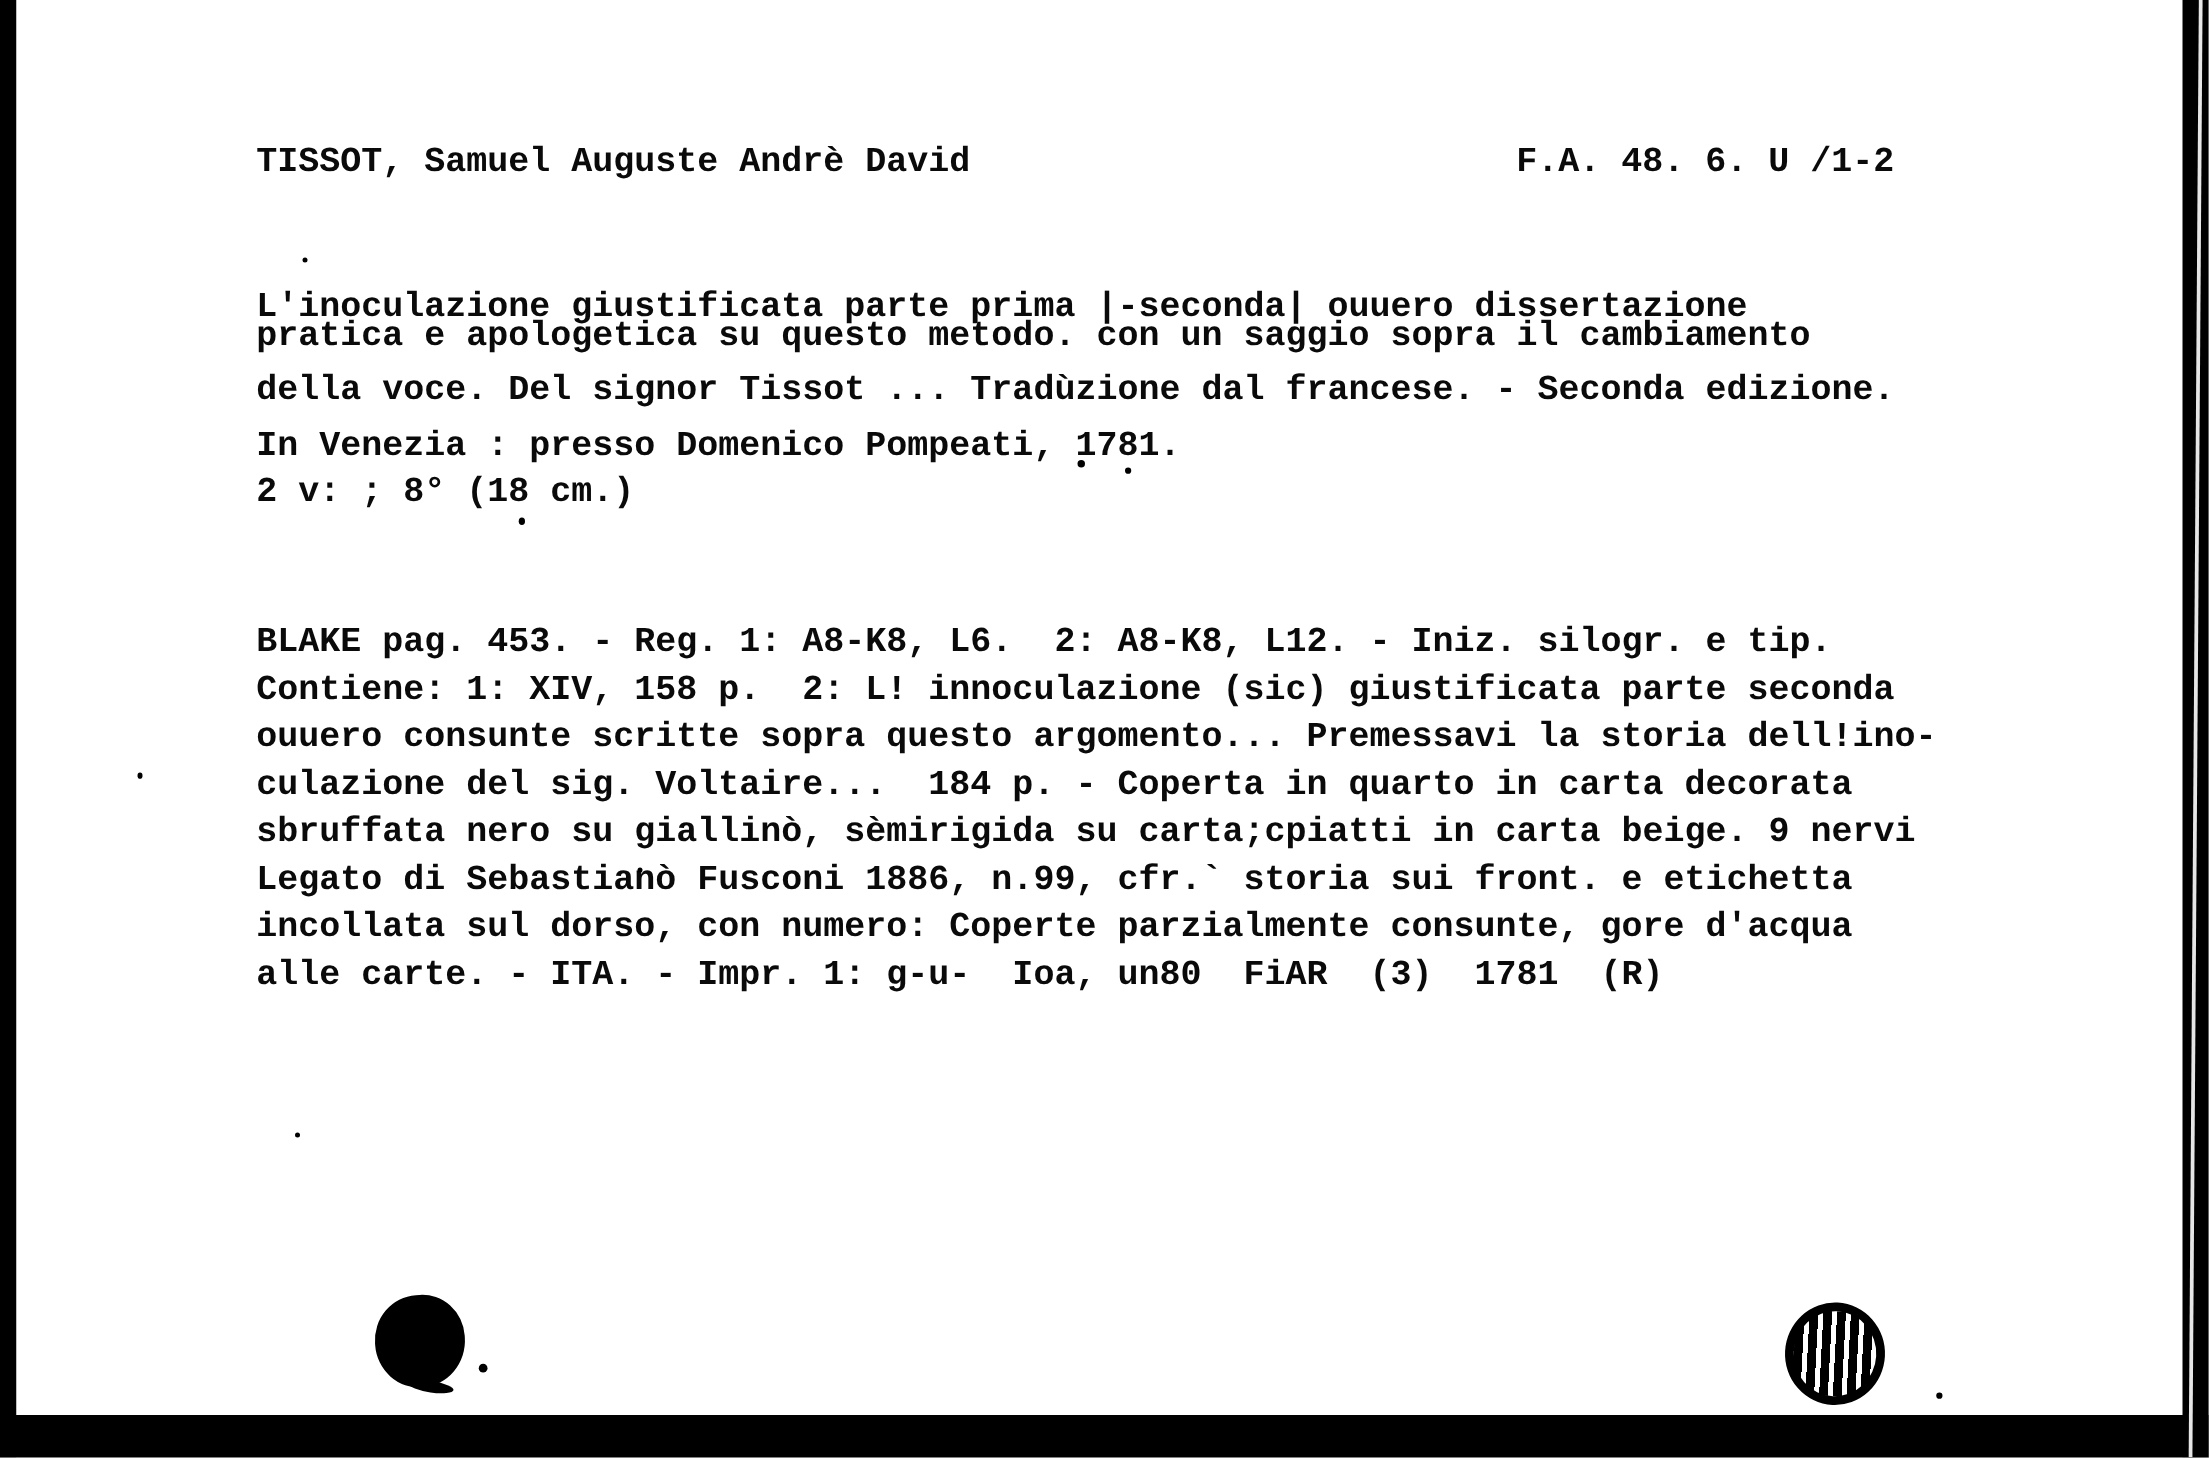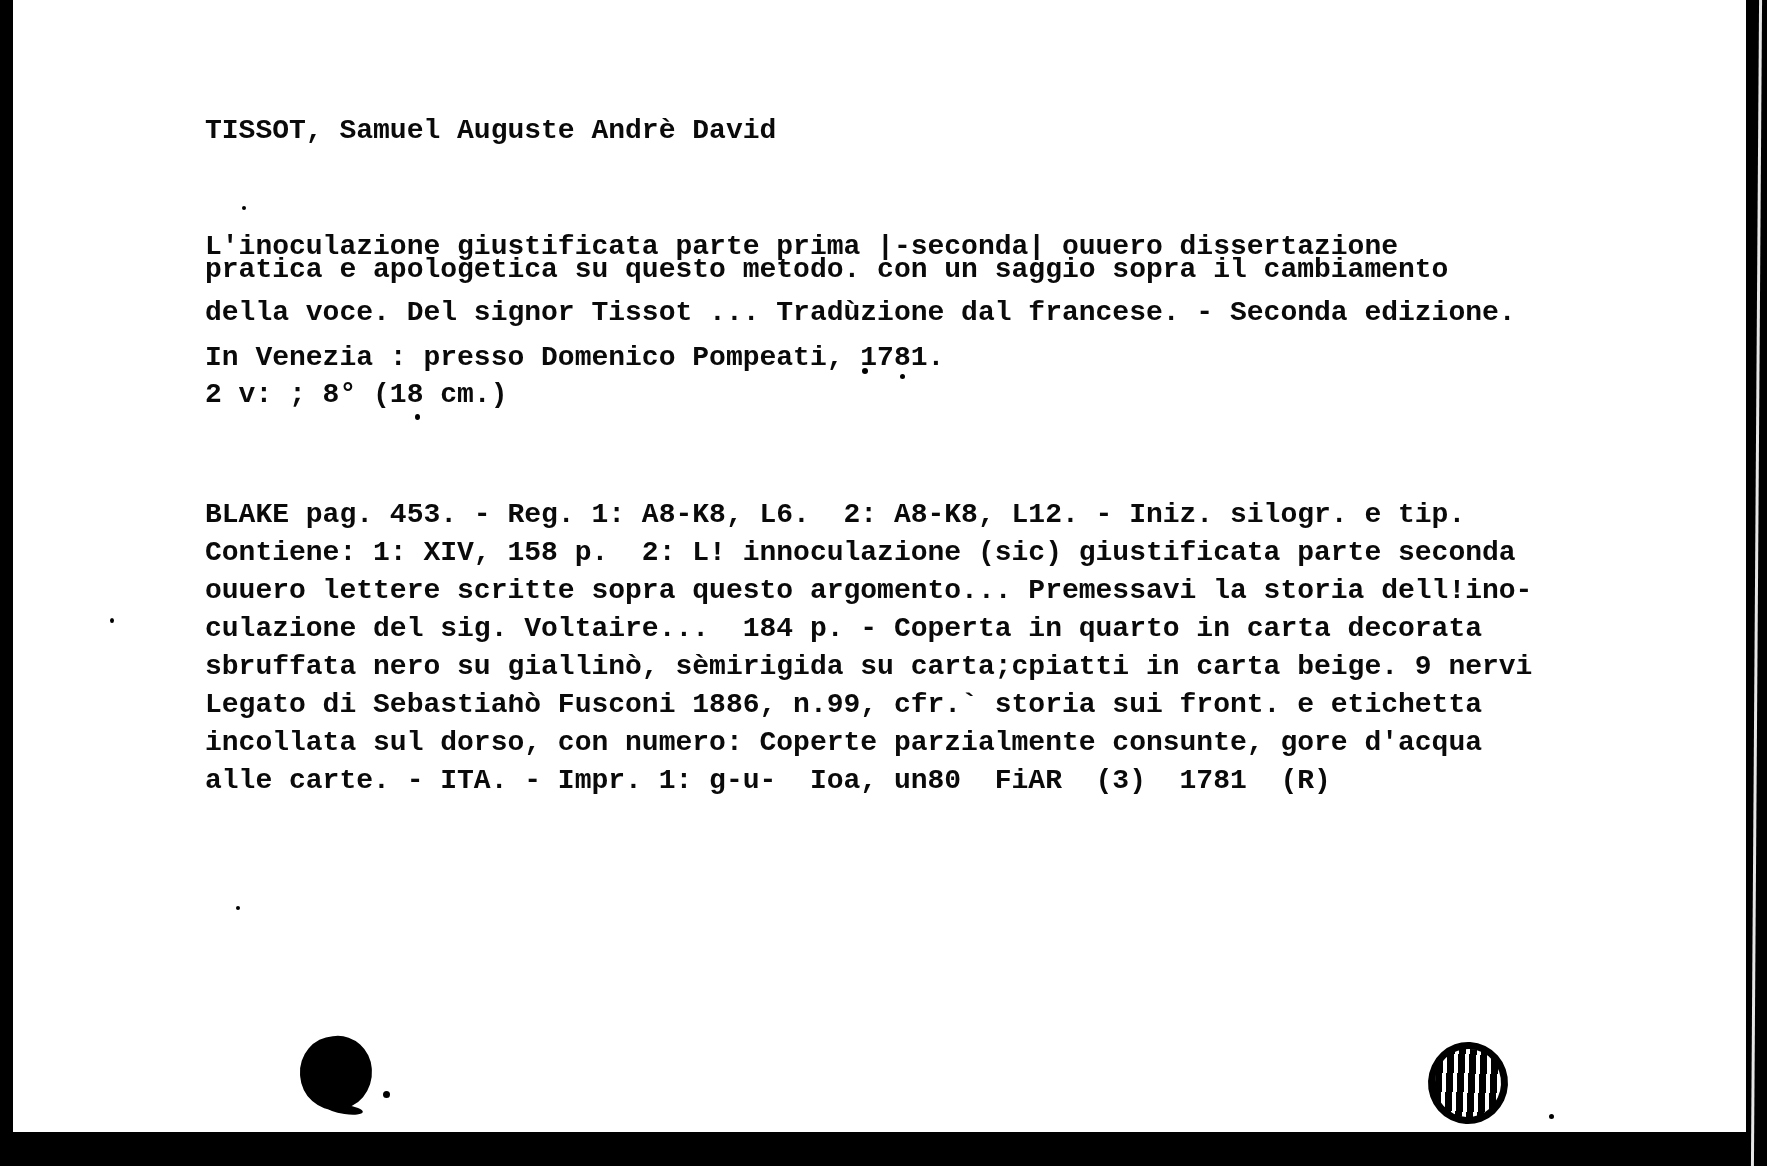--- a/index.html
+++ b/index.html
@@ -49,33 +49,34 @@
     transform: rotate(3deg);
   }
   .dot { position: absolute; background: #000; border-radius: 50%; }
 </style>
 </head>
 <body>
 
 <div id="page">
 
   <div class="line" style="top:112px;">TISSOT, Samuel Auguste Andrè David</div>
+  <div class="line" style="top:112px; left:1213px;">F.A. 48. 6. U /1-2</div>
 
   <div>
     <div class="line" style="top:228px;">L'inoculazione giustificata parte prima |-seconda| ouuero dissertazione</div>
     <div class="line" style="top:251px;">pratica e apologetica su questo metodo. con un saggio sopra il cambiamento</div>
     <div class="line" style="top:294px;">della voce. Del signor Tissot ... Tradùzione dal francese. - Seconda edizione.</div>
     <div class="line" style="top:339px;">In Venezia : presso Domenico Pompeati, 1781.</div>
     <div class="line" style="top:376px;">2 v: ; 8° (18 cm.)</div>
   </div>
 
   <div class="notes">
     <div class="line" style="top:468px;">BLAKE pag. 453. - Reg. 1: A8-K8, L6.  2: A8-K8, L12. - Iniz. silogr. e tip.</div>
     <div class="line" style="top:506px;">Contiene: 1: XIV, 158 p.  2: L! innoculazione (sic) giustificata parte seconda</div>
-    <div class="line" style="top:544px;">ouuero lettere scritte sopra questo argomento... Premessavi la storia dell!ino-</div>
+    <div class="line" style="top:544px;">ouuero consunte scritte sopra questo argomento... Premessavi la storia dell!ino-</div>
     <div class="line" style="top:582px;">culazione del sig. Voltaire...  184 p. - Coperta in quarto in carta decorata</div>
     <div class="line" style="top:620px;">sbruffata nero su giallinò, sèmirigida su carta;cpiatti in carta beige. 9 nervi</div>
     <div class="line" style="top:658px;">Legato di Sebastianò Fusconi 1886, n.99, cfr.` storia sui front. e etichetta</div>
     <div class="line" style="top:696px;text-align:center;">incollata sul dorso, con numero: Coperte parzialmente consunte, gore d'acqua</div>
     <div class="line" style="top:734px;">alle carte. - ITA. - Impr. 1: g-u-  Ioa, un80  FiAR  (3)  1781  (R)</div>
   </div>
 
   <div class="edge" id="edge-left"></div>
   <div class="edge" id="edge-bottom"></div>
   <div class="edge" id="edge-right">

